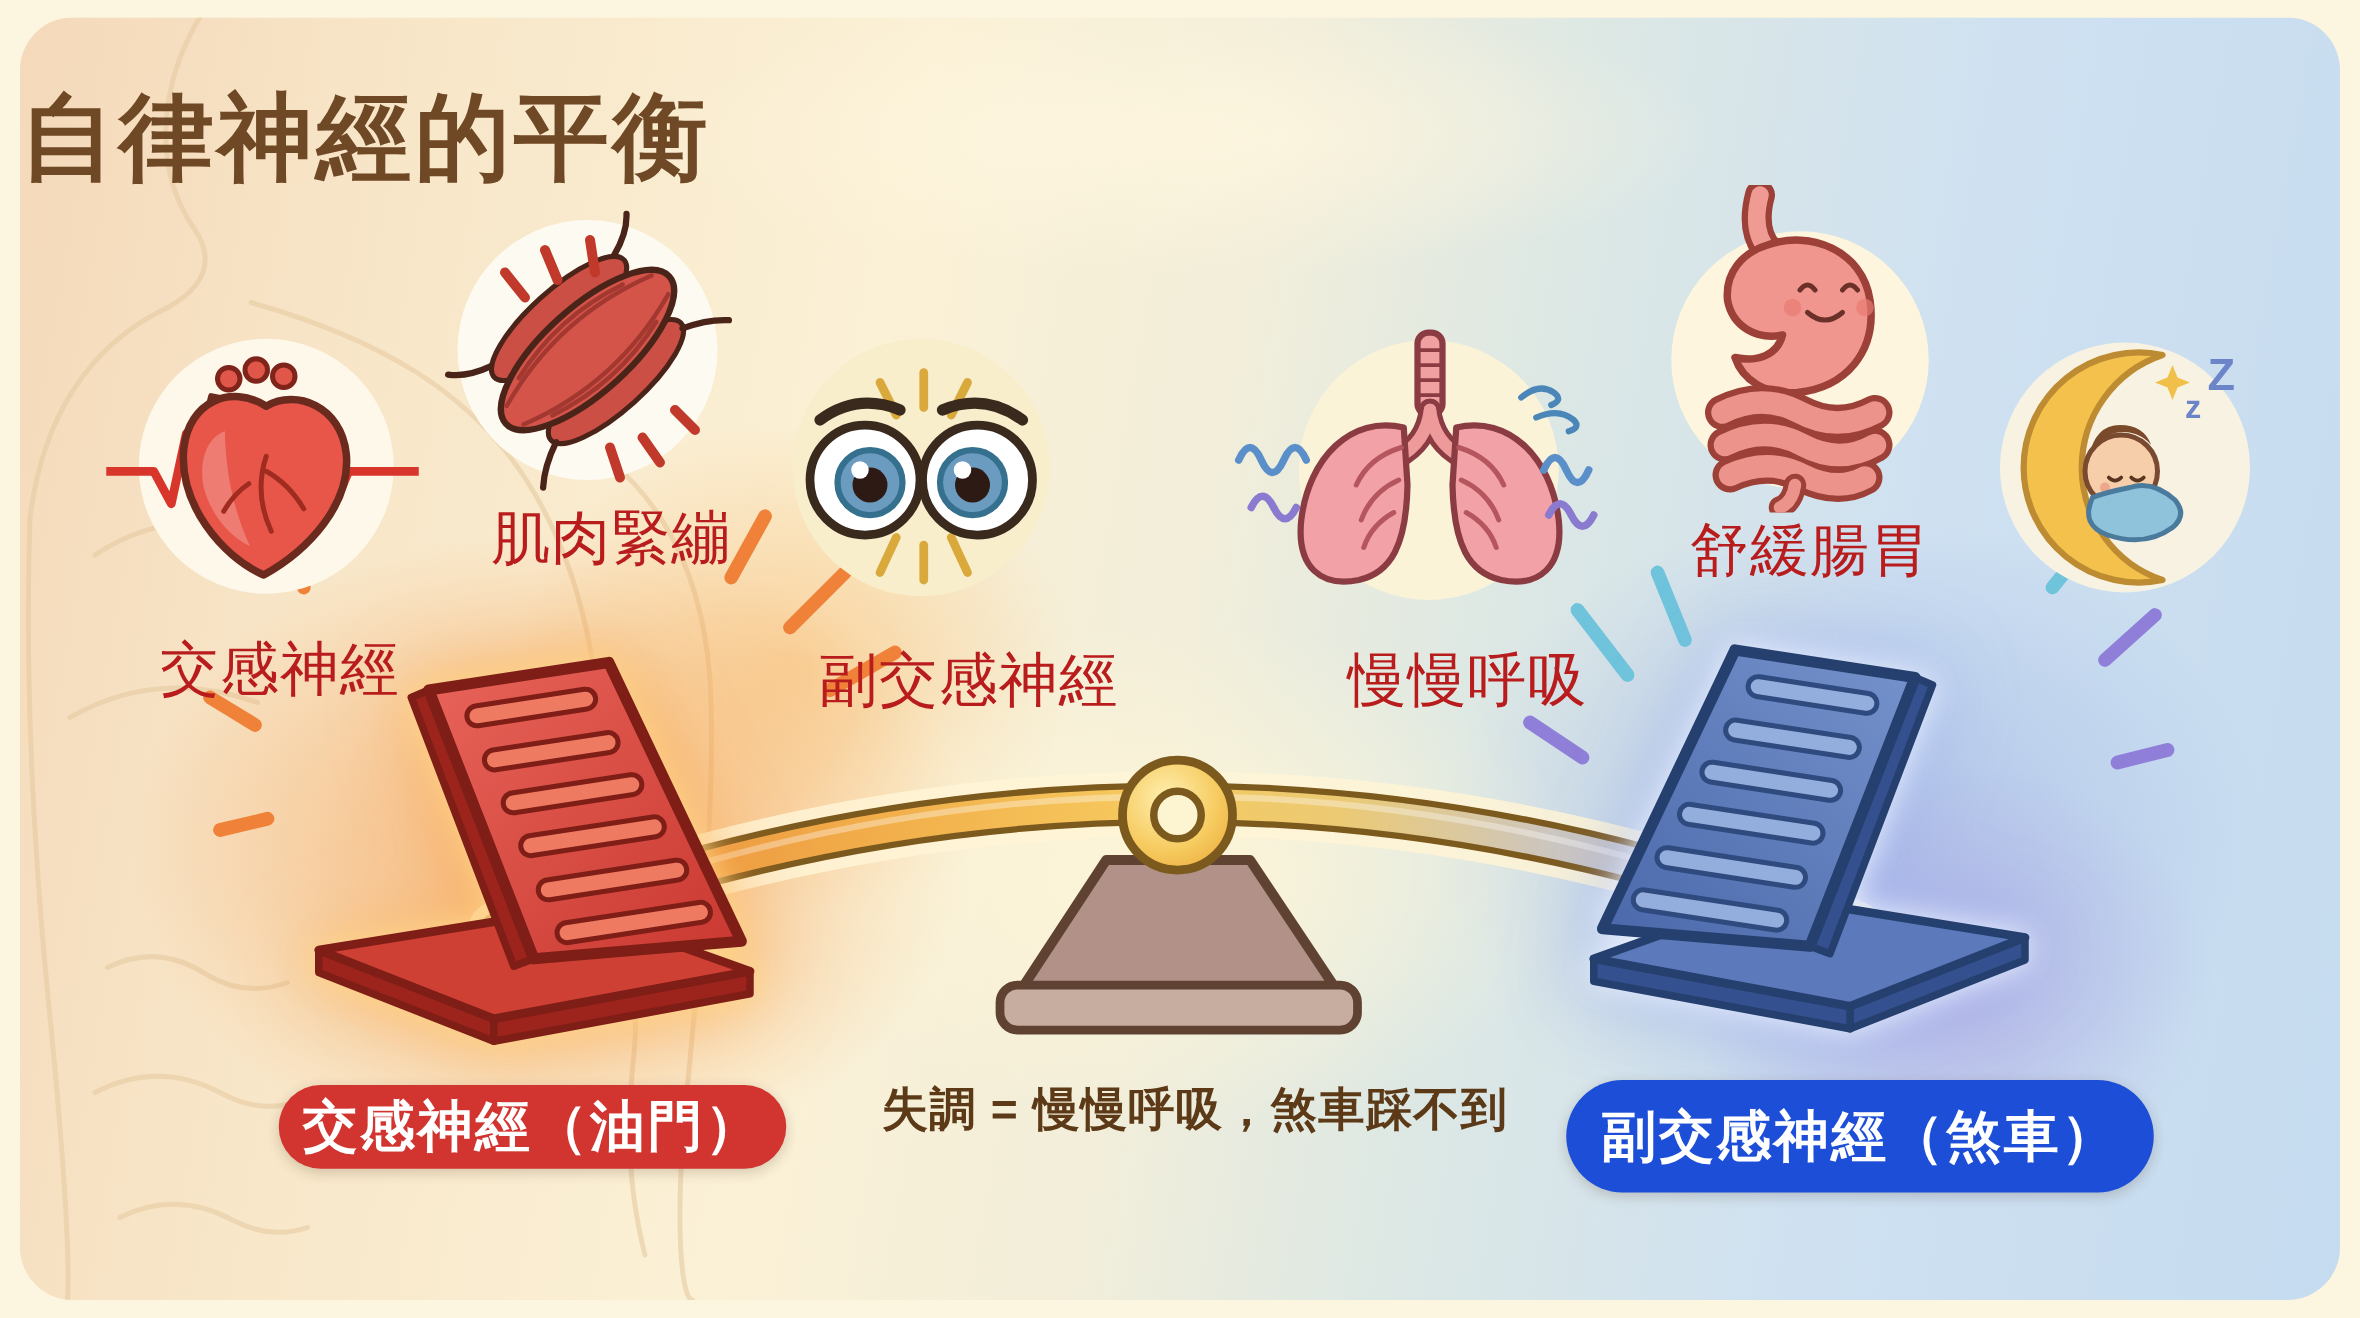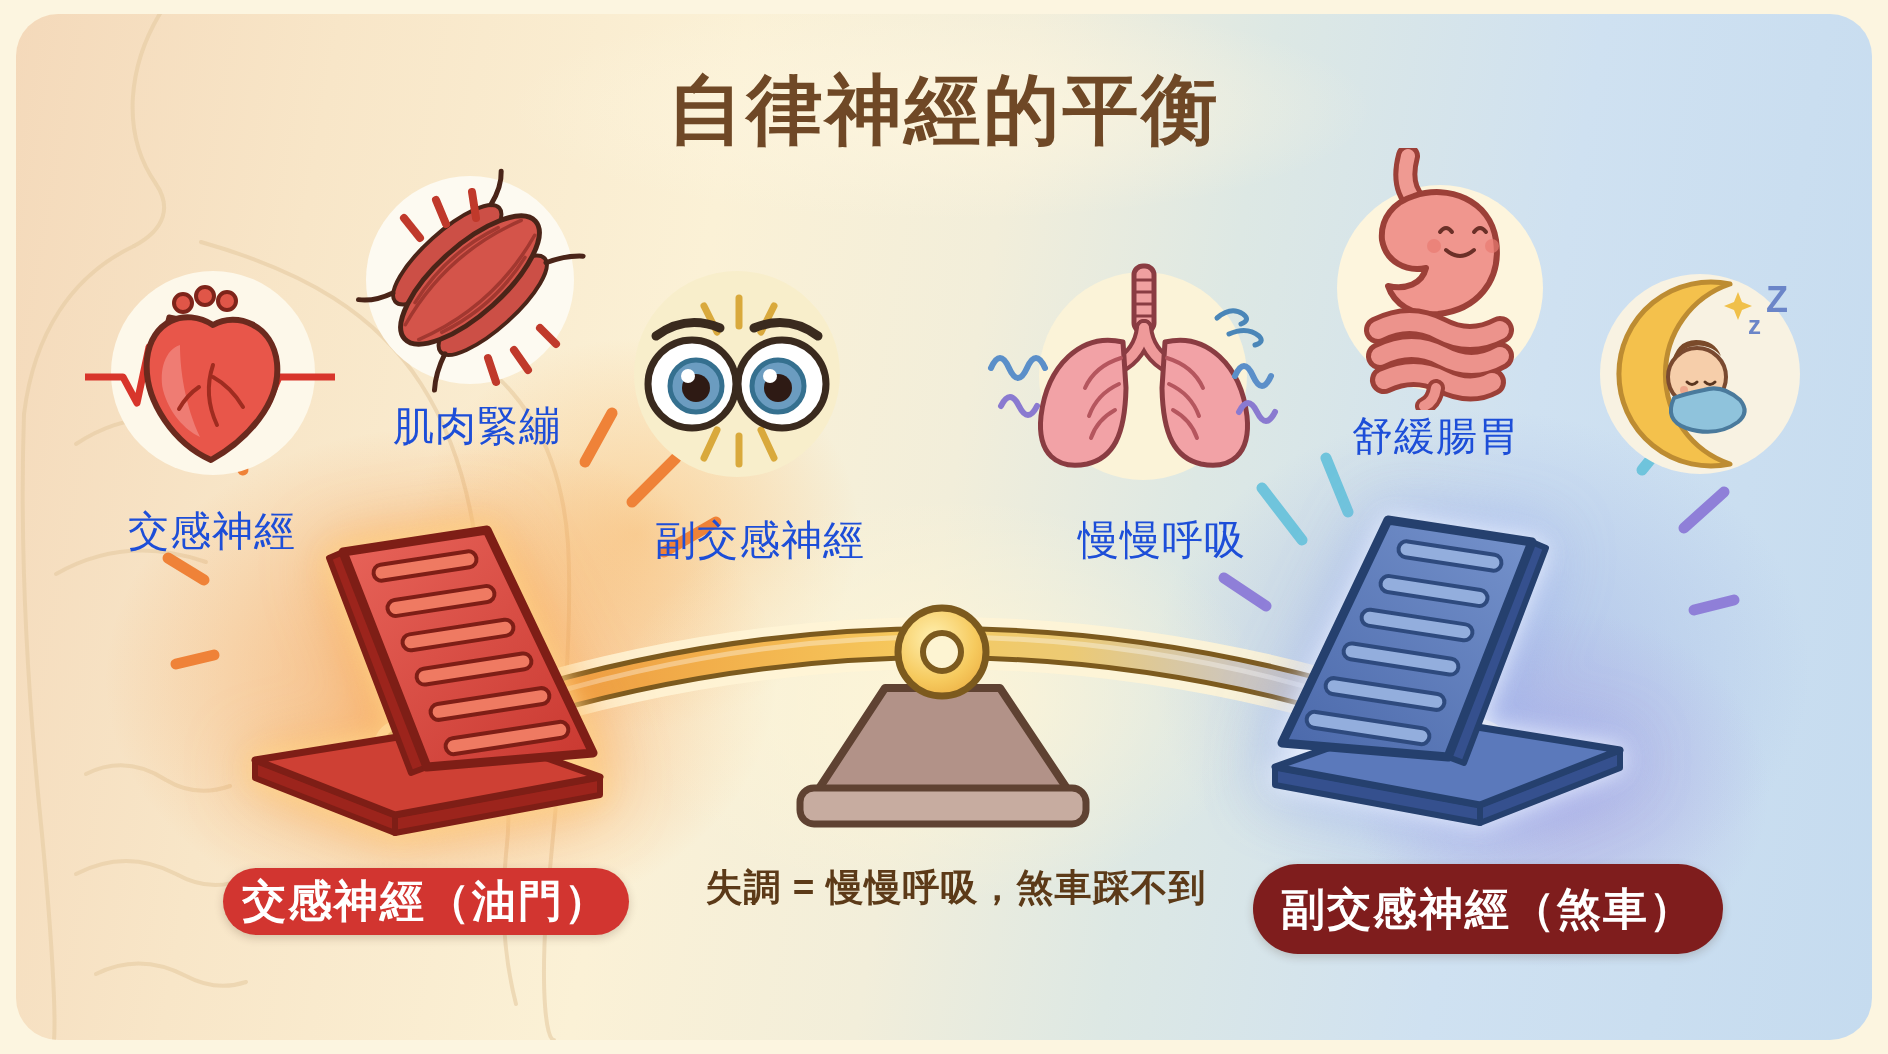--- a/index.html
+++ b/index.html
@@ -16,39 +16,39 @@
   }
   .layer{position:absolute;left:0;top:0;width:100%;height:100%;pointer-events:none;}
   .bg-base{background:linear-gradient(100deg,#f4d9ba 0%,#f8e6c8 16%,#fbf1d6 36%,#f2eeda 50%,#dde8e4 62%,#cfe1f1 78%,#c5dbef 100%);}
   .glow-orange{background:radial-gradient(ellipse 480px 360px at 425px 665px,rgba(244,148,66,.65),rgba(244,148,66,0) 70%);}
   .glow-orange2{background:radial-gradient(ellipse 320px 280px at 620px 520px,rgba(247,178,96,.5),rgba(247,178,96,0) 70%);}
   .glow-blue{background:radial-gradient(ellipse 470px 370px at 1465px 655px,rgba(148,168,226,.55),rgba(148,168,226,0) 70%);}
   .glow-purple{background:radial-gradient(ellipse 290px 250px at 1545px 775px,rgba(164,146,224,.45),rgba(164,146,224,0) 72%);}
   .glow-center{background:radial-gradient(ellipse 430px 270px at 925px 685px,rgba(255,246,215,.9),rgba(255,246,215,0) 75%);}
   .title-halo{background:radial-gradient(ellipse 540px 140px at 925px 95px,rgba(253,245,222,.95),rgba(253,245,222,0) 80%);}
   .title{
-    position:absolute;left:0;right:0;top:46px;text-align:center;
+    position:absolute;left:0;right:0;top:46px;text-align:left;
     font-size:76px;font-weight:bold;color:#6f4826;letter-spacing:3px;z-index:6;
   }
   .icon{position:absolute;z-index:3;}
   .side-label{
-    position:absolute;z-index:4;font-size:41px;color:#1d4ed8;
+    position:absolute;z-index:4;font-size:47px;color:#b91c1c;
     letter-spacing:1px;white-space:nowrap;
   }
   .overlay-svg{position:absolute;left:0;top:0;z-index:2;}
   .pedal{position:absolute;z-index:3;}
   .pedal-red{filter:drop-shadow(0 0 12px rgba(255,216,140,.95)) drop-shadow(0 0 28px rgba(250,160,70,.55));}
   .pedal-blue{filter:drop-shadow(0 0 12px rgba(238,244,255,.95)) drop-shadow(0 0 28px rgba(150,170,235,.6));}
   .pill{
     position:absolute;z-index:5;display:flex;align-items:center;justify-content:center;
     color:#fff;font-weight:bold;font-size:44px;letter-spacing:2px;
     border-radius:46px;box-shadow:0 3px 10px rgba(60,30,10,.2);white-space:nowrap;
   }
   .pill-red{left:207px;top:854px;width:406px;height:67px;background:#d23530;}
-  .pill-blue{left:1237px;top:850px;width:470px;height:90px;background:#7f1d1d;}
+  .pill-blue{left:1237px;top:850px;width:470px;height:90px;background:#1d4ed8;}
   .caption{
     position:absolute;left:660px;top:849px;width:560px;z-index:5;text-align:center;
     font-size:37px;font-weight:bold;color:#5c3a18;letter-spacing:1px;white-space:nowrap;
   }
 </style>
 </head>
 <body>
 
 <div id="canvas">
  <div id="panel">

